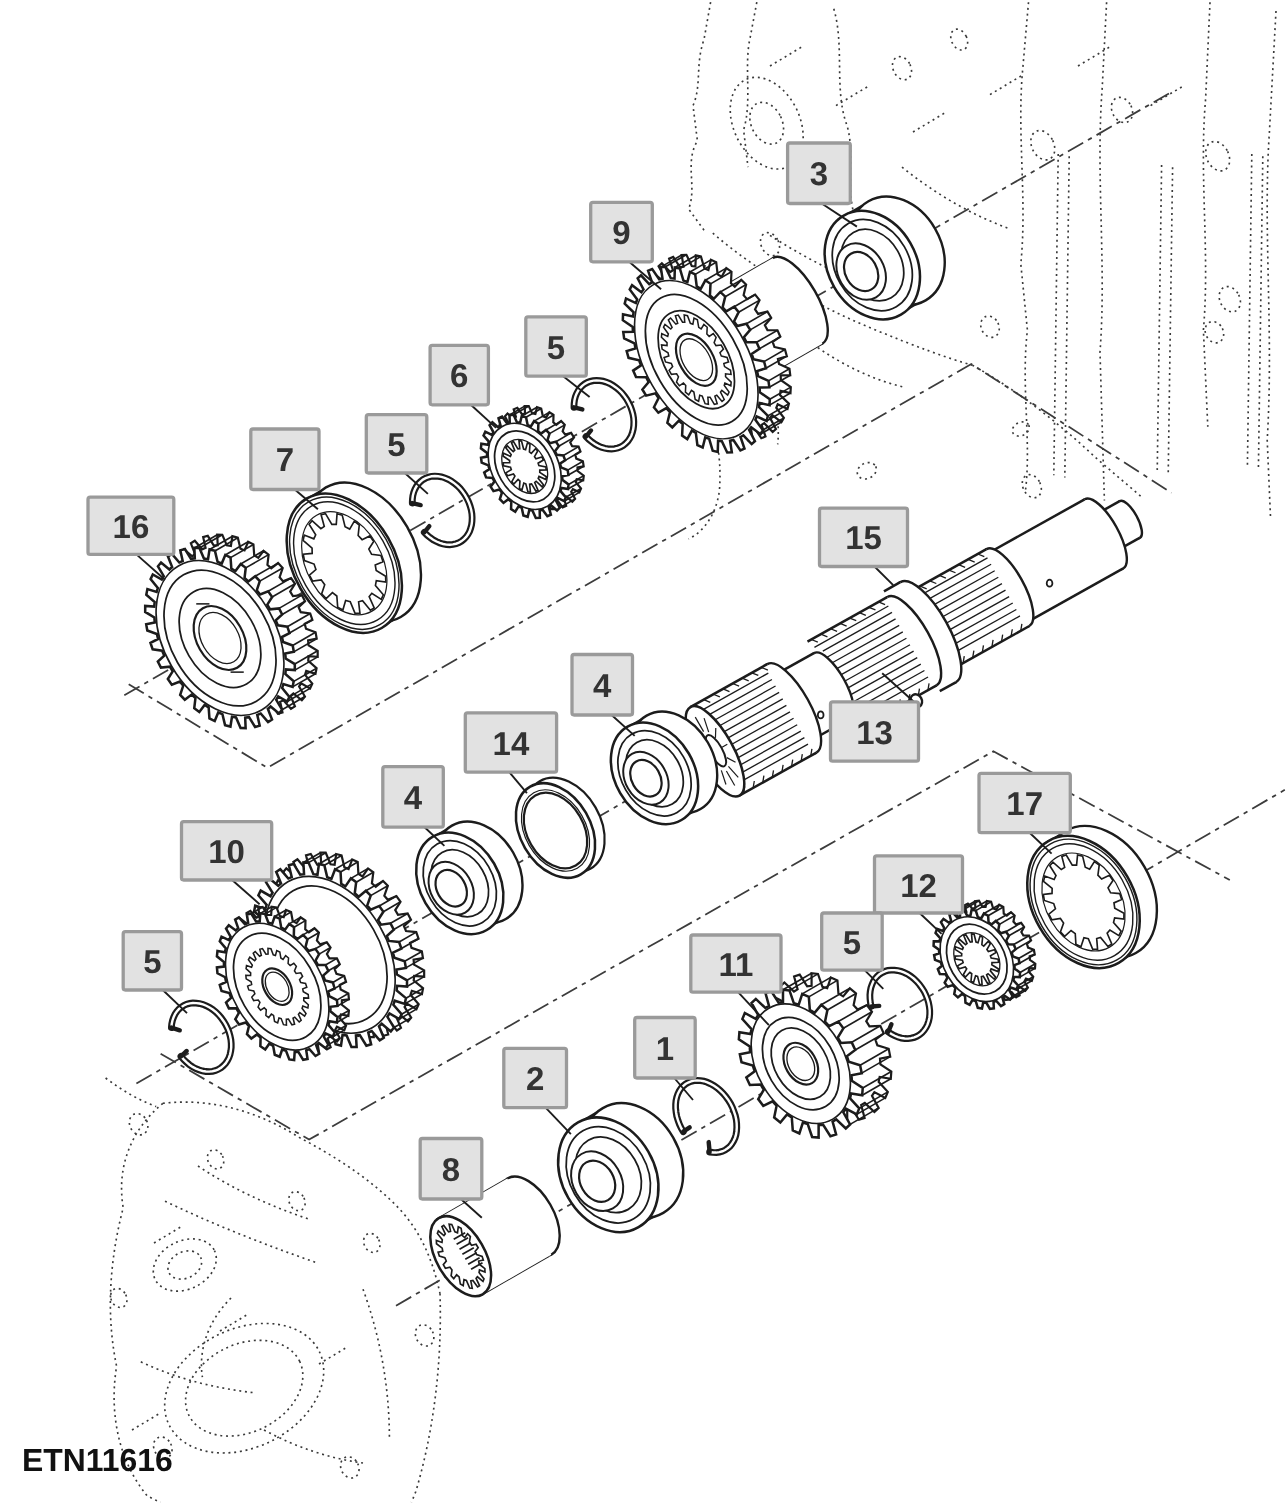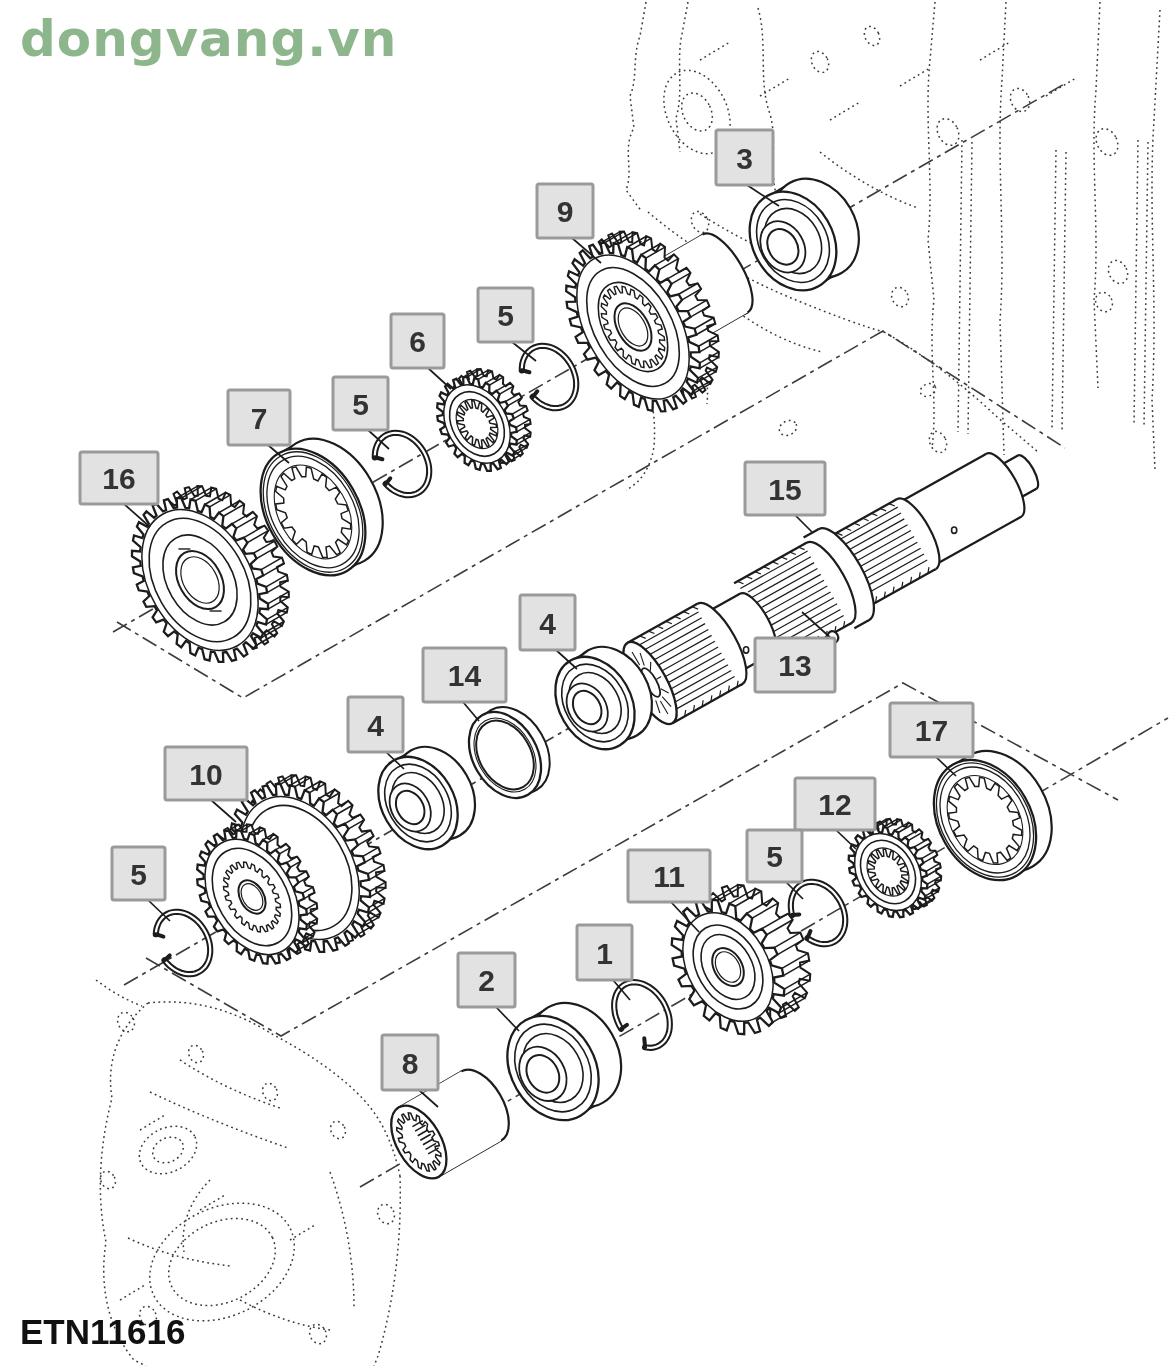--- a/index.html
+++ b/index.html
@@ -1,21 +1,21 @@
 <!DOCTYPE html>
 <html><head>
 <meta charset="utf-8">
 <style>
   html,body{margin:0;padding:0;background:#ffffff;}
   .stage{position:relative;width:1170px;height:1366px;background:#ffffff;overflow:hidden;
          font-family:"Liberation Sans",sans-serif;}
   svg{position:absolute;left:0;top:0;}
   .watermark{position:absolute;left:20px;top:10px;font-family:"DejaVu Sans",sans-serif;
              font-size:50px;font-weight:600;letter-spacing:1px;}
-  .caption{position:absolute;left:20px;top:1312px;font-size:35px;font-weight:bold;color:#111;}
+  .caption{position:absolute;left:20px;top:1312px;font-size:29px;font-weight:bold;color:#111;}
   .lblnum{font-family:"Liberation Sans",sans-serif;font-weight:bold;}
 </style>
 </head>
 <body>
 
 <div class="stage">
   <svg id="diagram" width="1170" height="1366" viewBox="0 0 1170 1366">
       <g>
         <path d="M646,2 L640,36 C632,58 638,78 630,96 L634,128 C622,148 634,170 626,190 L642,212" fill="none" stroke="#3a3a3a" stroke-width="1.5" stroke-dasharray="1.8 3.4"></path>
         <path d="M688,2 L682,34 C676,60 684,92 676,118 L680,152" fill="none" stroke="#3a3a3a" stroke-width="1.5" stroke-dasharray="1.8 3.4"></path>
@@ -661,15 +661,14 @@
         <line x1="496" y1="1007" x2="519" y2="1031" stroke="#1c1c1c" stroke-width="1.7"></line>
         <rect x="458" y="953" width="57" height="54" rx="2" fill="#e2e2e2" stroke="#9a9a9a" stroke-width="3"></rect>
         <text x="486.5" y="991" text-anchor="middle" font-size="30" fill="#333333" class="lblnum">2</text>
       </g>
       <g>
         <line x1="419" y1="1090" x2="438" y2="1107" stroke="#1c1c1c" stroke-width="1.7"></line>
         <rect x="382" y="1035" width="56" height="55" rx="2" fill="#e2e2e2" stroke="#9a9a9a" stroke-width="3"></rect>
         <text x="410" y="1073.5" text-anchor="middle" font-size="30" fill="#333333" class="lblnum">8</text>
       </g>
     </svg>
-  <div class="watermark" style="color: rgb(141, 182, 140);">dongvang.vn</div>
   <div class="caption">ETN11616</div>
 </div>
 
 </body></html>

